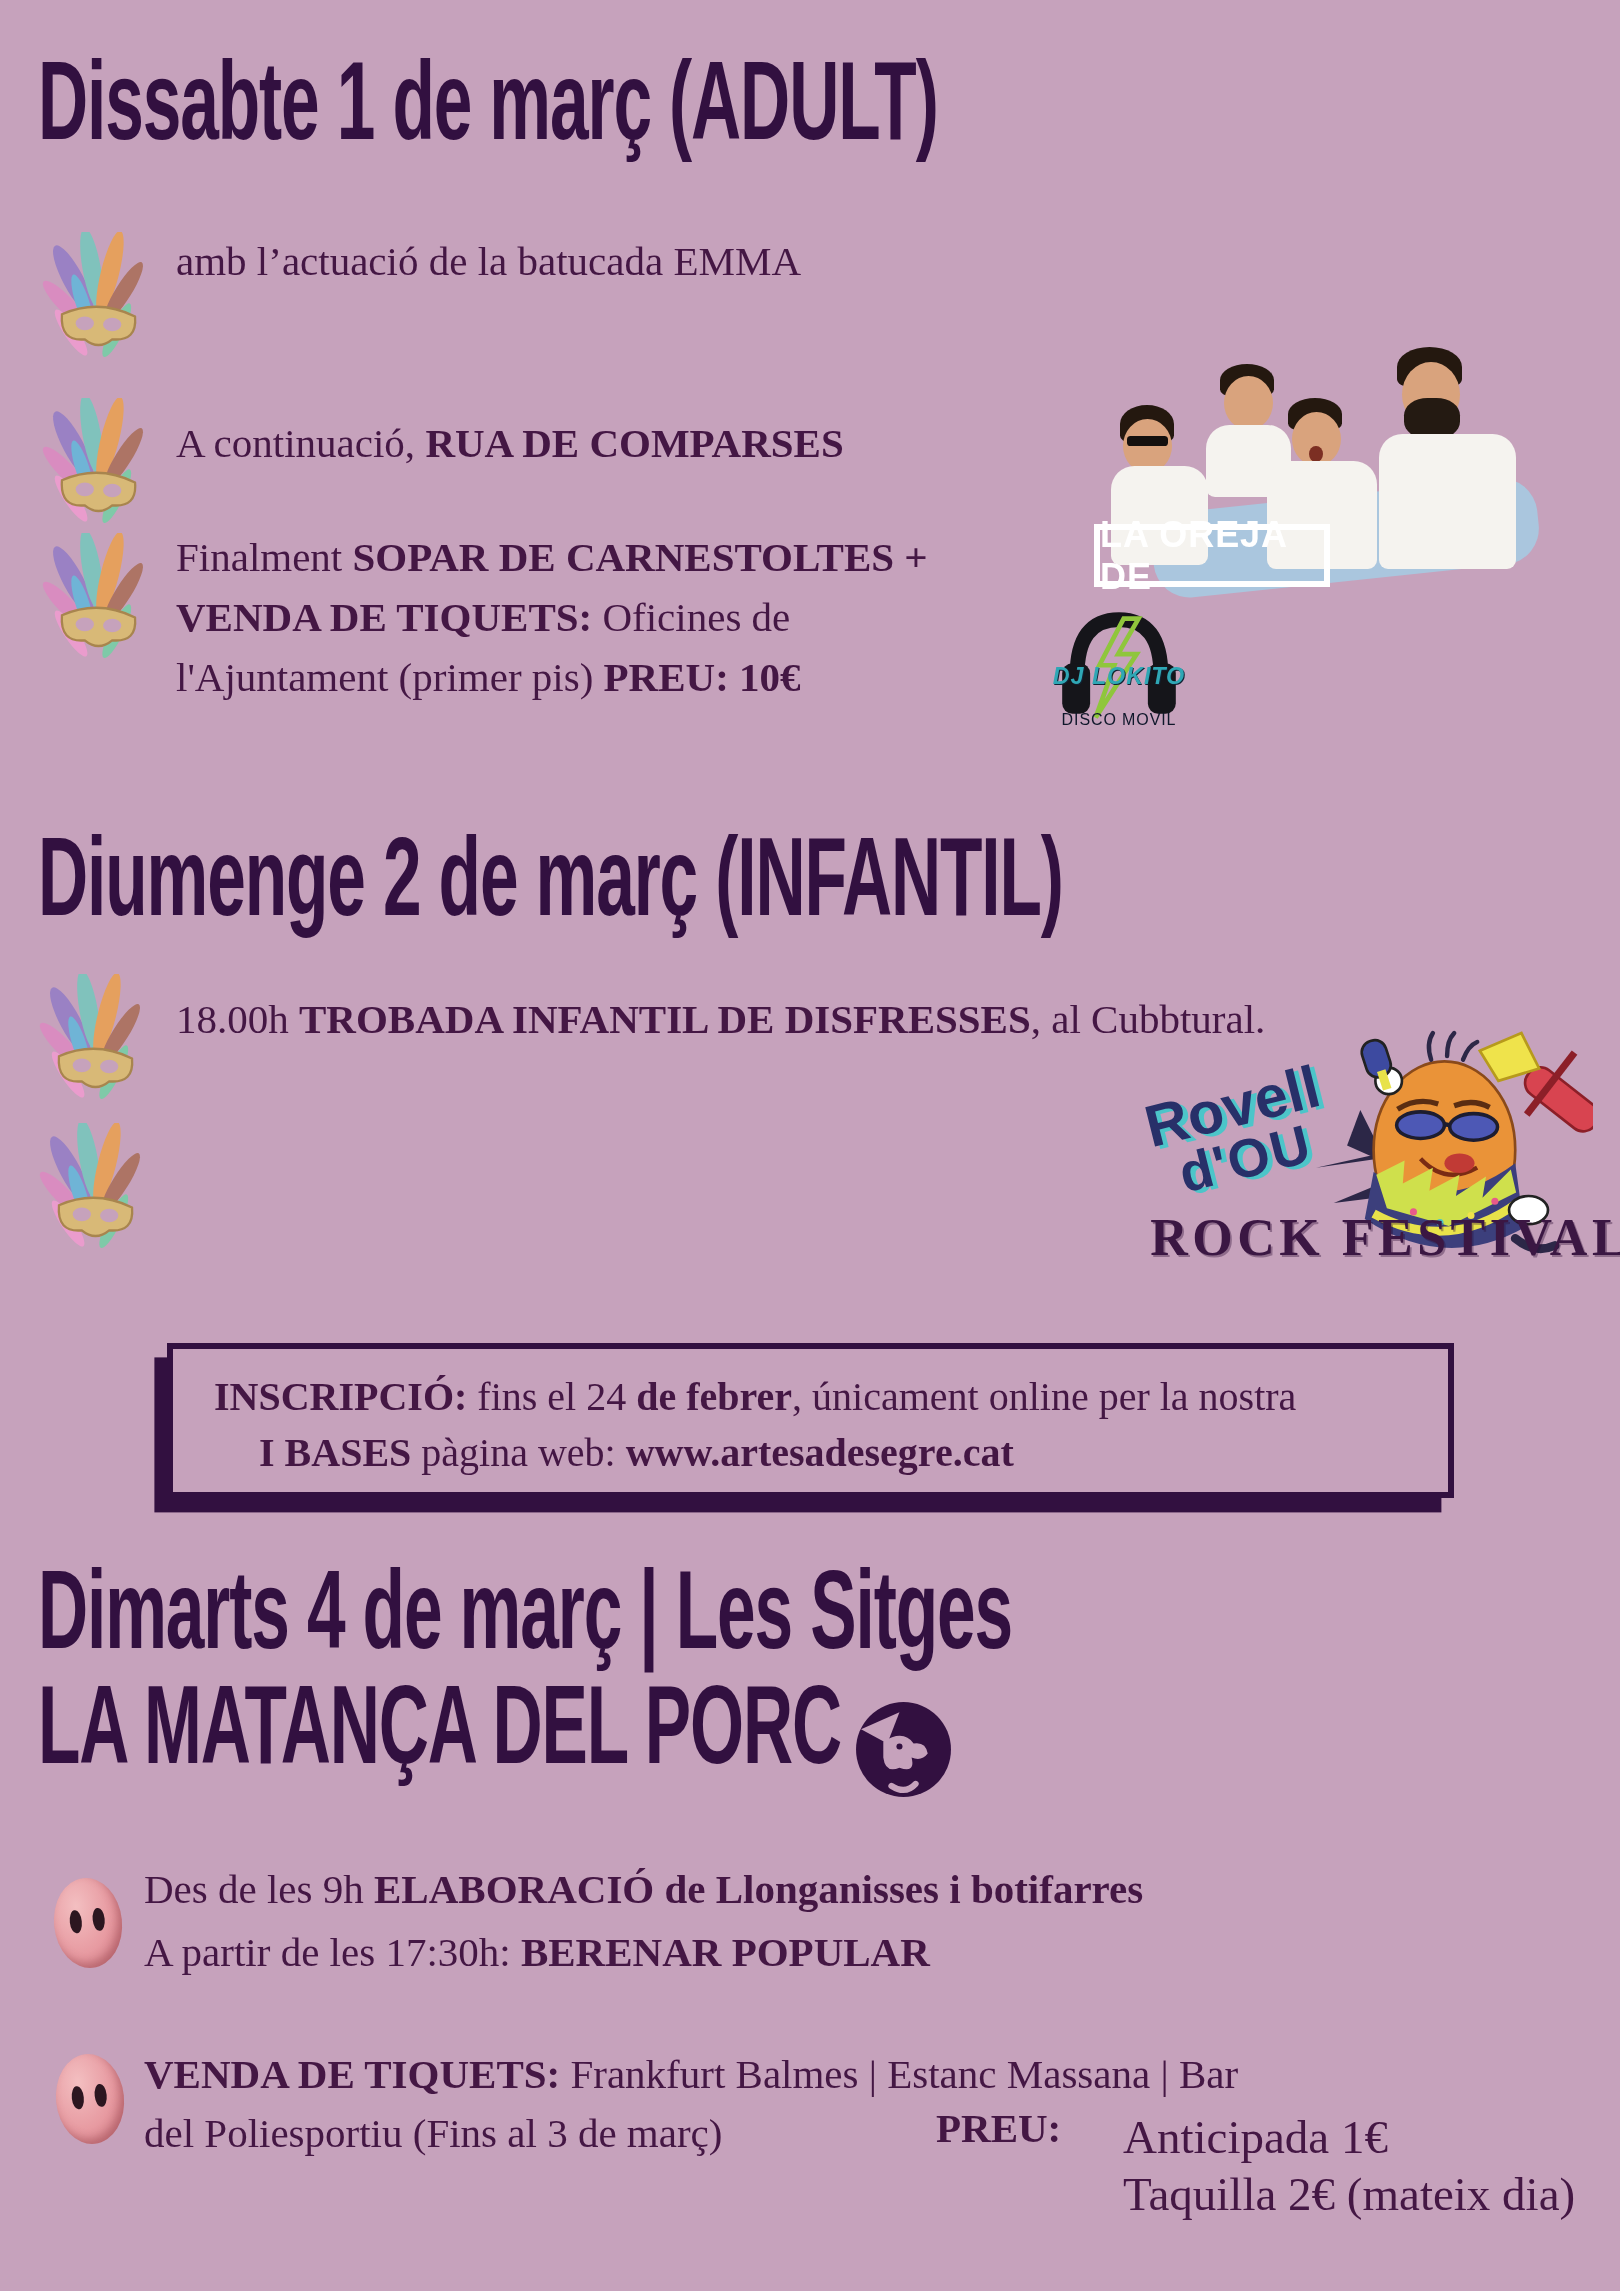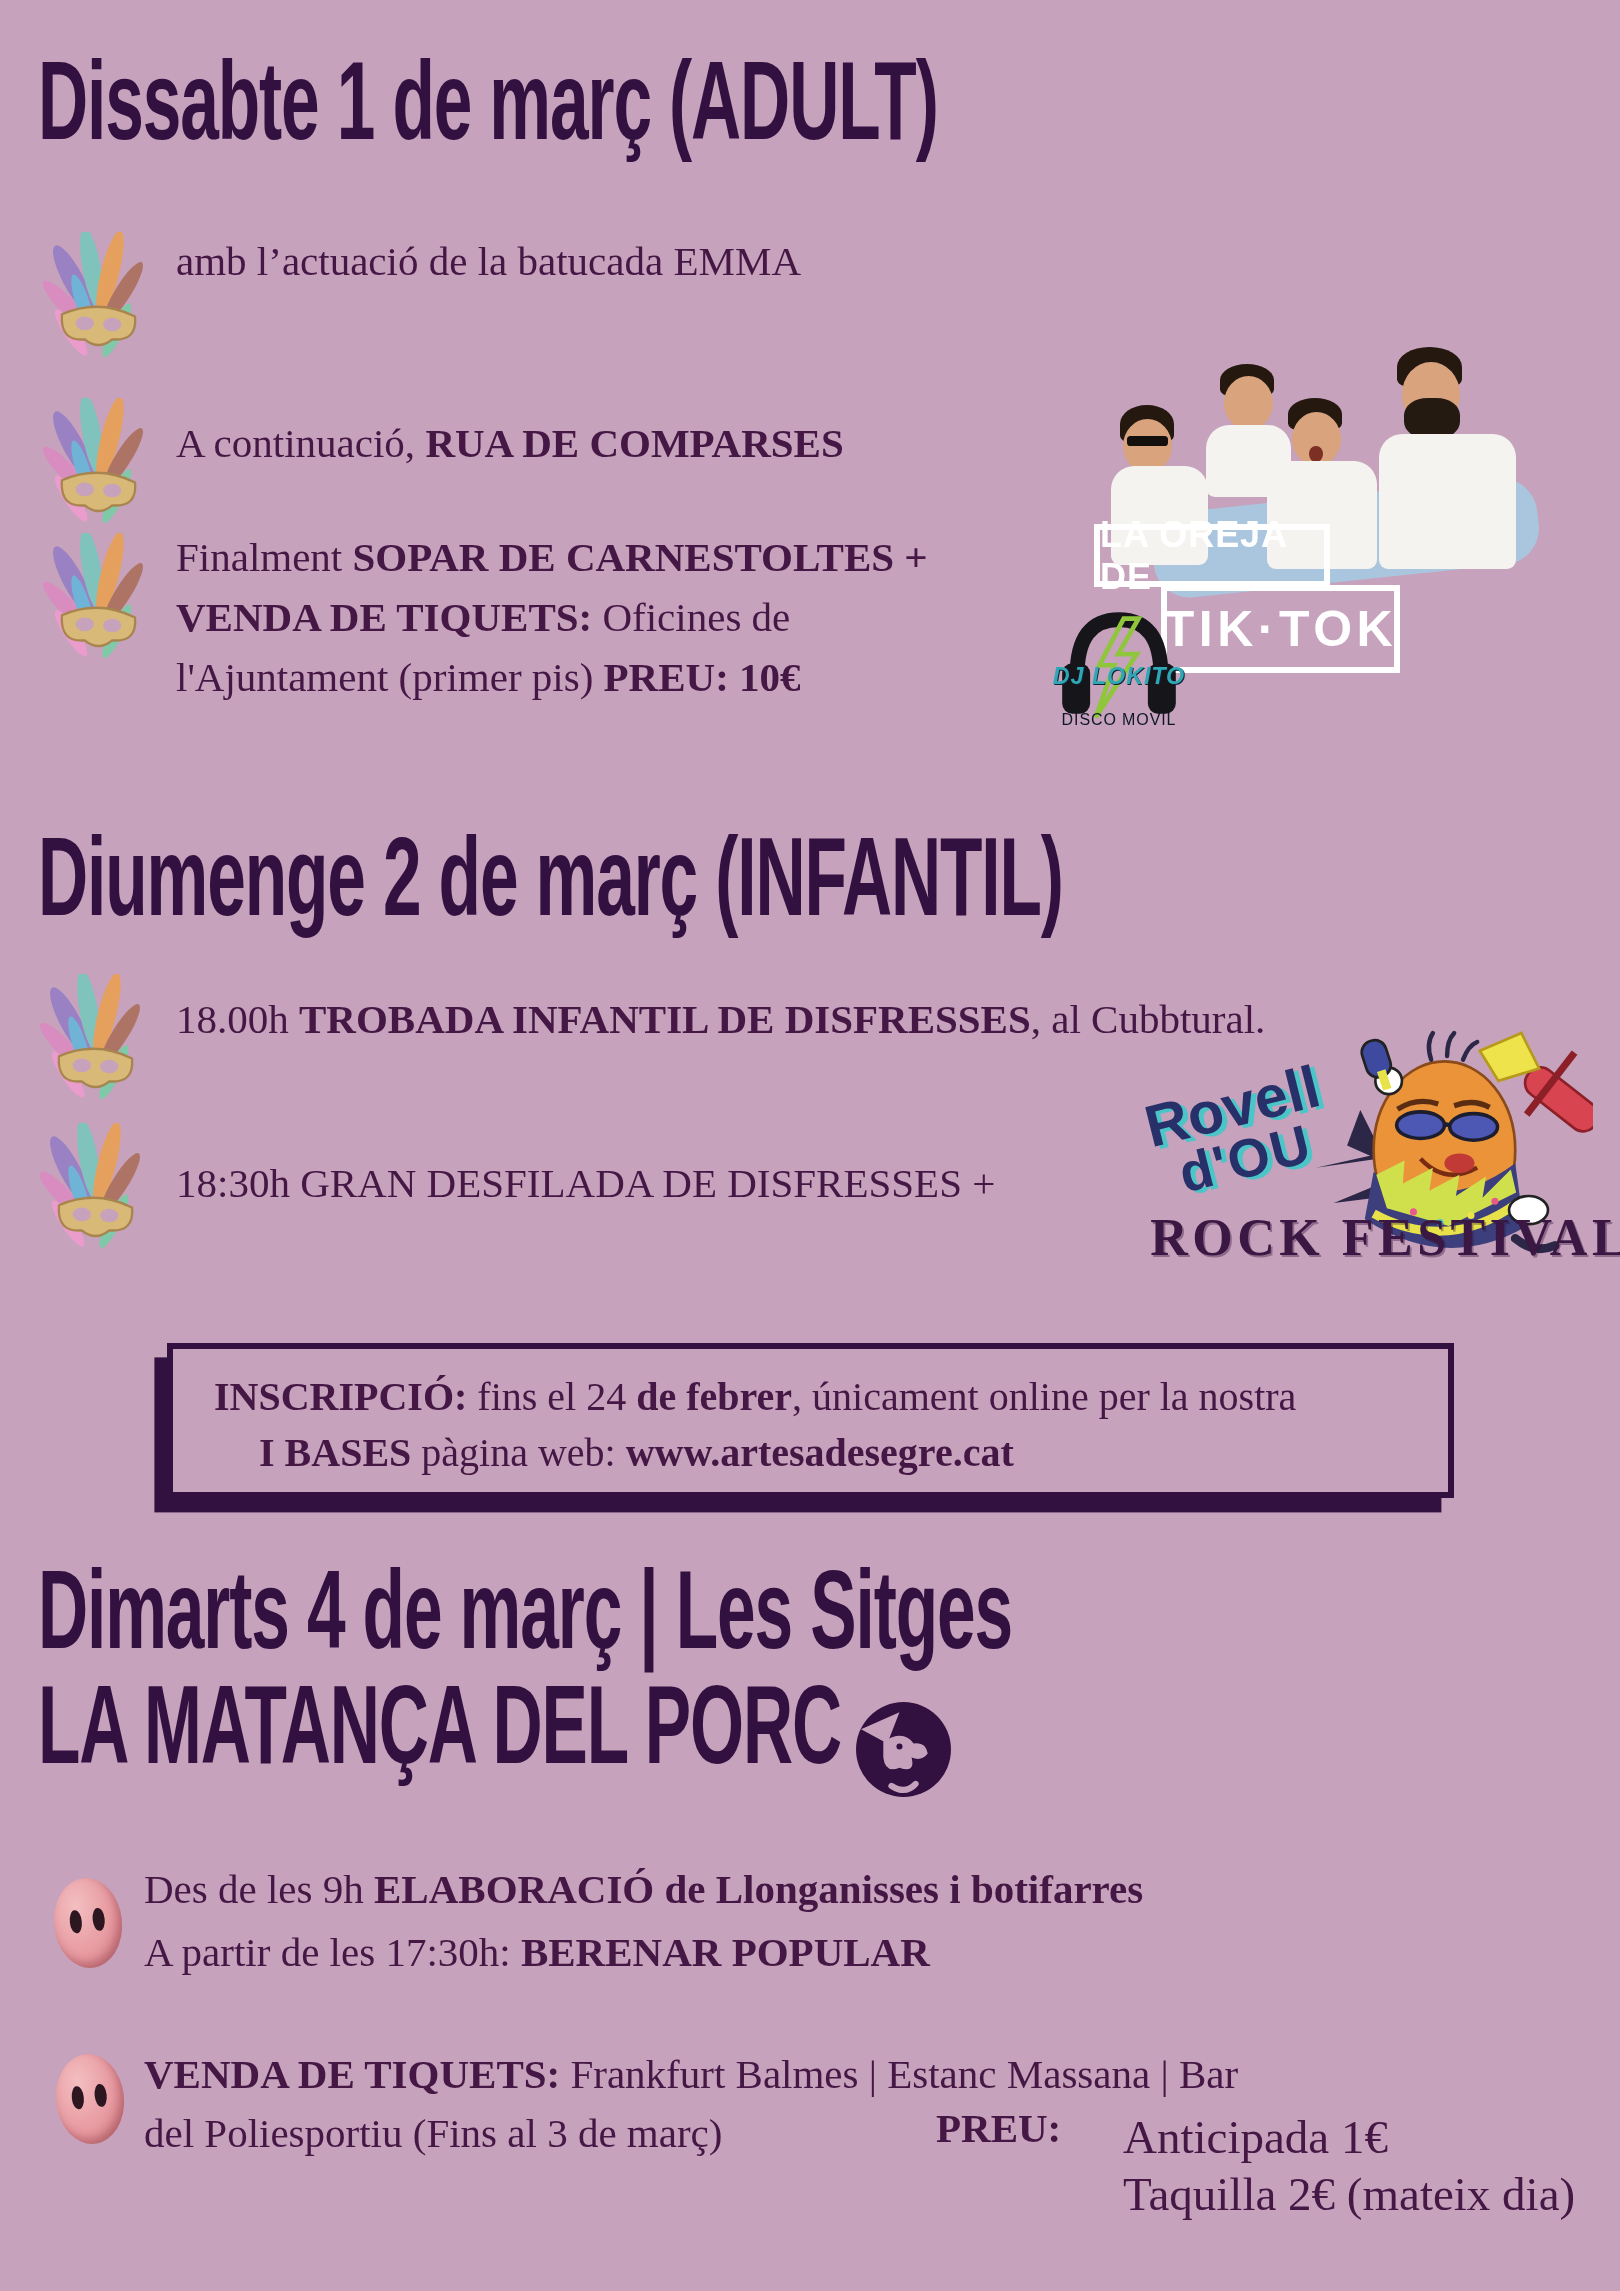--- a/index.html
+++ b/index.html
@@ -190,23 +190,20 @@
       <div class="person">
         <div class="hair" style="left:281px;top:-12.6px;width:65px;height:40px;"></div>
         <div class="head" style="left:286px;top:1.8px;width:58px;height:65px;"></div>
         <div class="beard" style="left:288px;top:38px;width:56px;height:41px;"></div>
         <div class="shirt" style="left:263px;top:74px;width:137px;height:135px;"></div>
       </div>
     </div>
     <div class="wbox oreja">
         <span>LA OREJA DE</span>
       </div>
-    <div class="wbox tiktok">
-        <span>TIK·TOK</span>
-      </div>
     <div class="dj">
       <svg width="144" height="149" viewBox="0 0 150 160">
         <path d="M30 95 Q30 35 75 35 Q120 35 120 95" stroke="#15151a" stroke-width="16" fill="none"></path>
         <rect x="14" y="82" width="30" height="54" rx="11" fill="#15151a"></rect>
         <rect x="106" y="82" width="30" height="54" rx="11" fill="#15151a"></rect>
         <polygon points="80,34 54,84 70,84 50,140 94,72 74,72 96,34" fill="none" stroke="#8fc63c" stroke-width="5"></polygon>
       </svg>
       <div class="djname">DJ LOKITO</div>
       <div class="djsub">DISCO MOVIL</div>
     </div>
@@ -219,23 +216,20 @@
   <svg class="mask" style="left:38px;top:974px;" viewBox="0 0 100 120">
       <use href="#maskicon"></use>
     </svg>
   <div class="evt" style="left:176px;top:990px;">
     <div class="line"><span>18.00h </span><span class="b">TROBADA INFANTIL DE DISFRESSES</span><span>, al Cubbtural.</span></div>
   </div>
 
   <svg class="mask" style="left:38px;top:1123px;" viewBox="0 0 100 120">
       <use href="#maskicon"></use>
     </svg>
-  <div class="evt" style="left:176px;top:1154px;">
-    <div class="line"><span>18:30h GRAN DESFILADA DE DISFRESSES +</span></div>
-  </div>
 
   <div class="rovell">
     <div class="rvtxt">
       <span class="rv1">Rovell</span>
       <span class="rv2">d'OU</span>
     </div>
     <svg style="position:absolute;left:144px;top:0;" width="306" height="239" viewBox="0 0 320 270">
       <polygon points="20,160 90,150 60,120 110,140" fill="#2c2747"></polygon>
       <polygon points="40,200 100,175 80,215 120,190" fill="#2c2747"></polygon>
       <polygon points="55,135 100,155 70,95" fill="#2c2747"></polygon>

